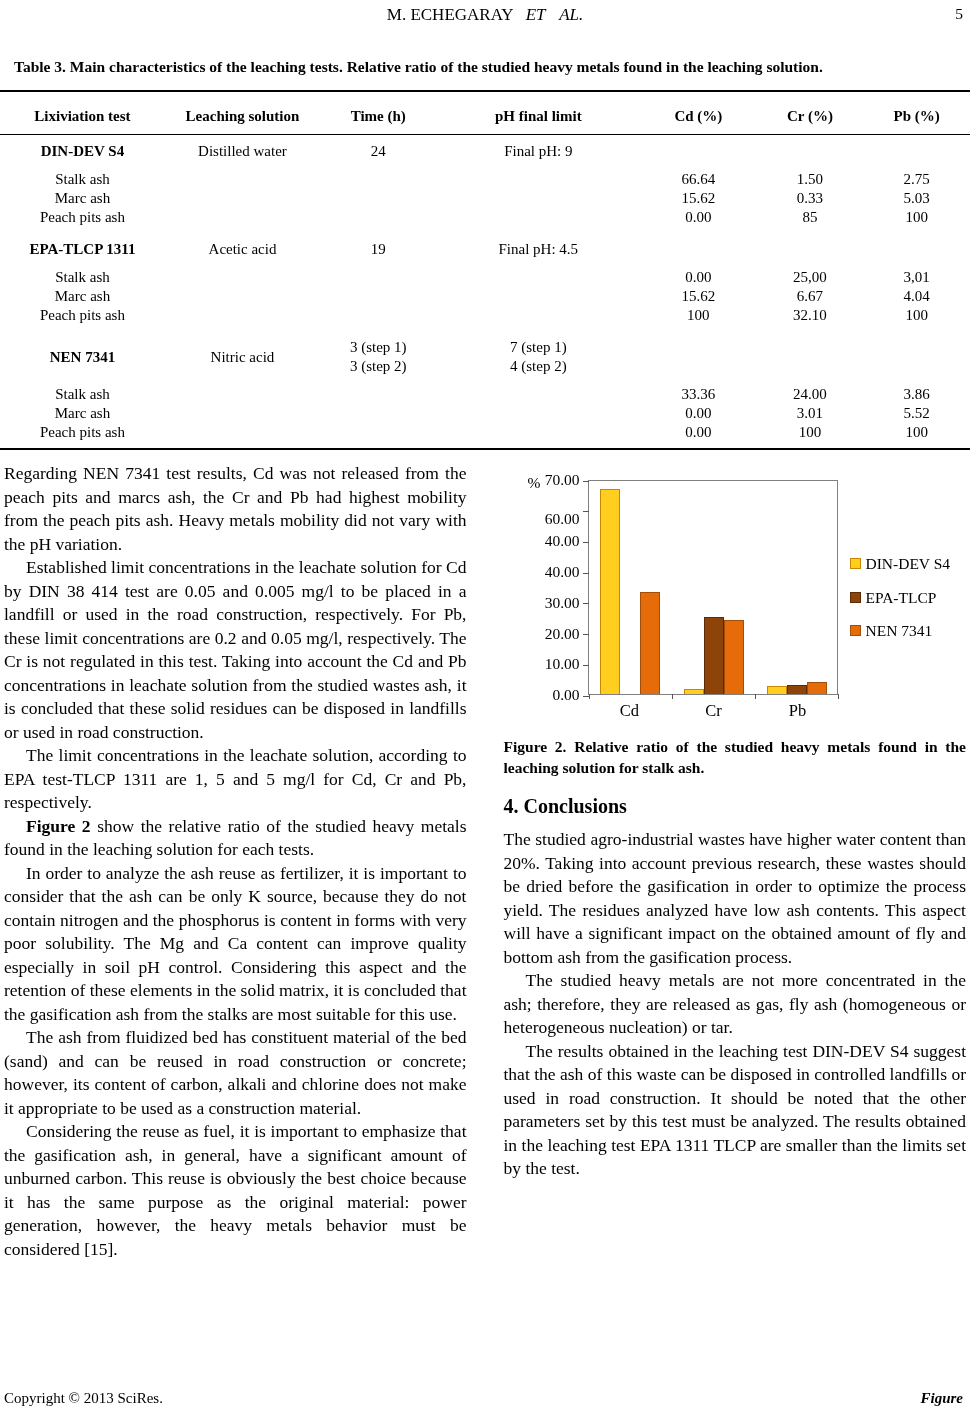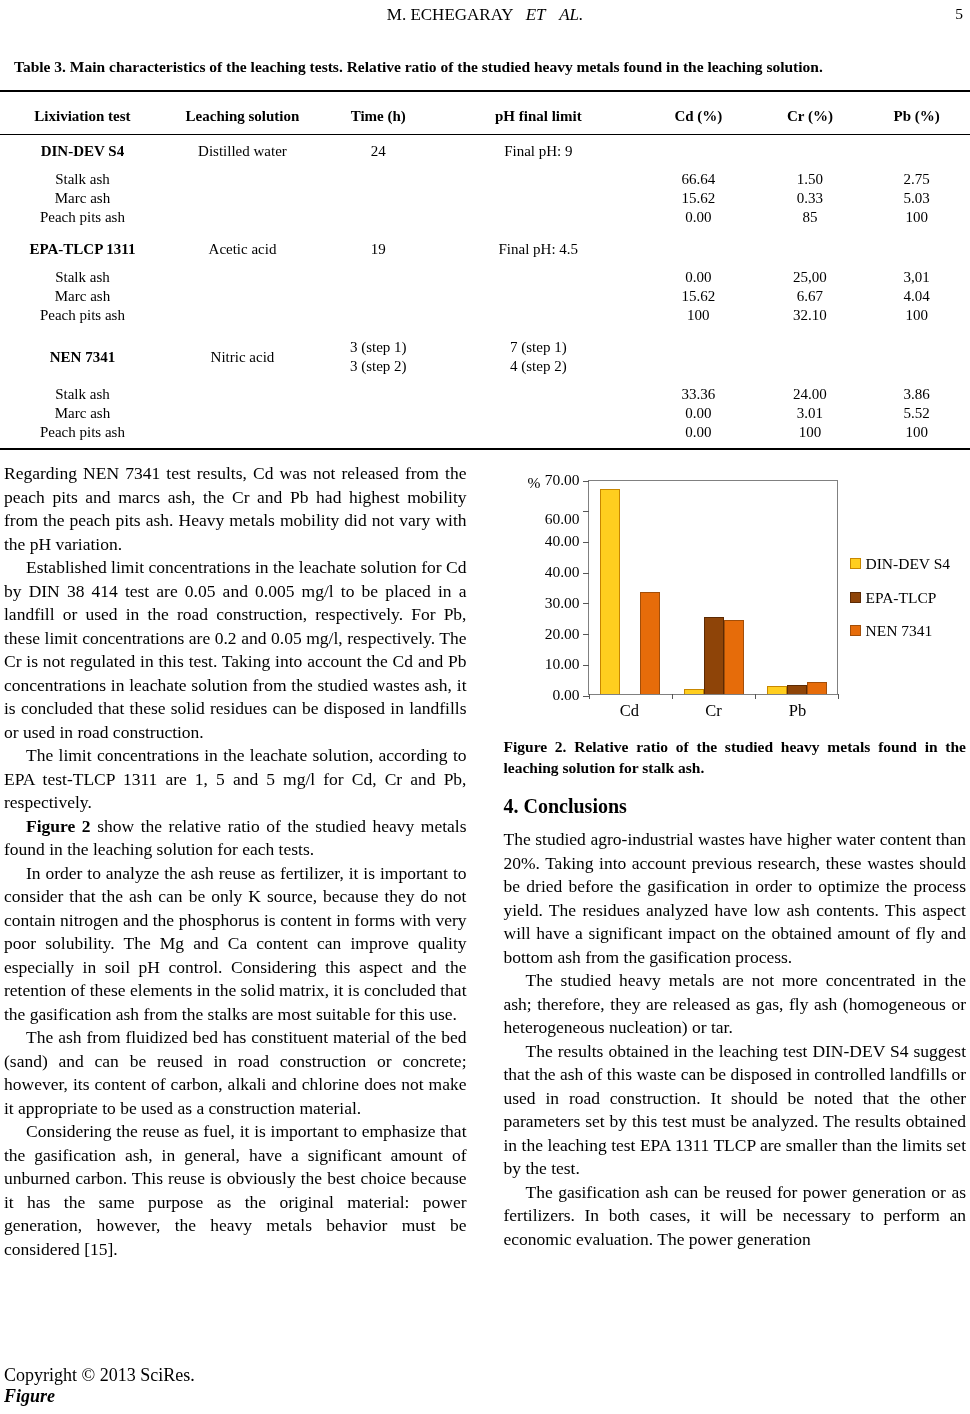--- a/index.html
+++ b/index.html
@@ -45,21 +45,21 @@
   .legend { margin-left:12px; margin-top:72px; }
   .legend-item { display:flex; align-items:center; margin-bottom:10px; font-size:15.5px; white-space:nowrap; }
   .legend-swatch { width:11px; height:11px; margin-right:5px; flex:none; }
   .xlabels { display:flex; margin-left:84px; width:252px; font-size:16.5px; }
   .xlabels div { width:33.333%; text-align:center; padding-top:4px; }
   figcaption { font-weight:bold; font-size:15.5px; line-height:21px; margin-top:13px; text-align:justify; }
 
   .conclusions-heading { font-size:20px; font-weight:bold; margin:17px 0 10px; text-align:left; }
 
   
-  .footer { position:absolute; left:4px; right:7px; bottom:7px; font-size:18px; display:flex; justify-content:space-between;flex-direction:column; }
+  .footer { position:absolute; left:4px; right:7px; bottom:7px; font-size:15px; display:flex; justify-content:space-between; }
   .journal { font-weight:bold; font-style:italic; }
 </style>
 </head>
 <body>
 
 <div class="page">
 
   <div class="running-head-row">
     <span>M. ECHEGARAY</span><span class="et-al">ET AL.</span>
   </div>
@@ -272,21 +272,20 @@
             </div>
         </div>
         <figcaption>Figure 2. Relative ratio of the studied heavy metals found in the leaching solution for stalk ash.</figcaption>
       </figure>
 
       <div class="conclusions-heading">4. Conclusions</div>
       <div id="conclusions-paras">
           <p>The studied agro-industrial wastes have higher water content than 20%. Taking into account previous research, these wastes should be dried before the gasification in order to optimize the process yield. The residues analyzed have low ash contents. This aspect will have a significant impact on the obtained amount of fly and bottom ash from the gasification process.</p>
           <p class="indent">The studied heavy metals are not more concentrated in the ash; therefore, they are released as gas, fly ash (homogeneous or heterogeneous nucleation) or tar.</p>
           <p class="indent">The results obtained in the leaching test DIN-DEV S4 suggest that the ash of this waste can be disposed in controlled landfills or used in road construction. It should be noted that the other parameters set by this test must be analyzed. The results obtained in the leaching test EPA 1311 TLCP are smaller than the limits set by the test.</p>
-          <p class="indent">The gasification ash can be reused for power generation or as fertilizers. In both cases, it will be necessary to perform an economic evaluation. The power generation</p>
         </div>
     </div>
   </div>
 
   <div class="footer">
     <span>Copyright © 2013 SciRes.</span>
     <span class="journal">Figure</span>
   </div>
 
 </div>

